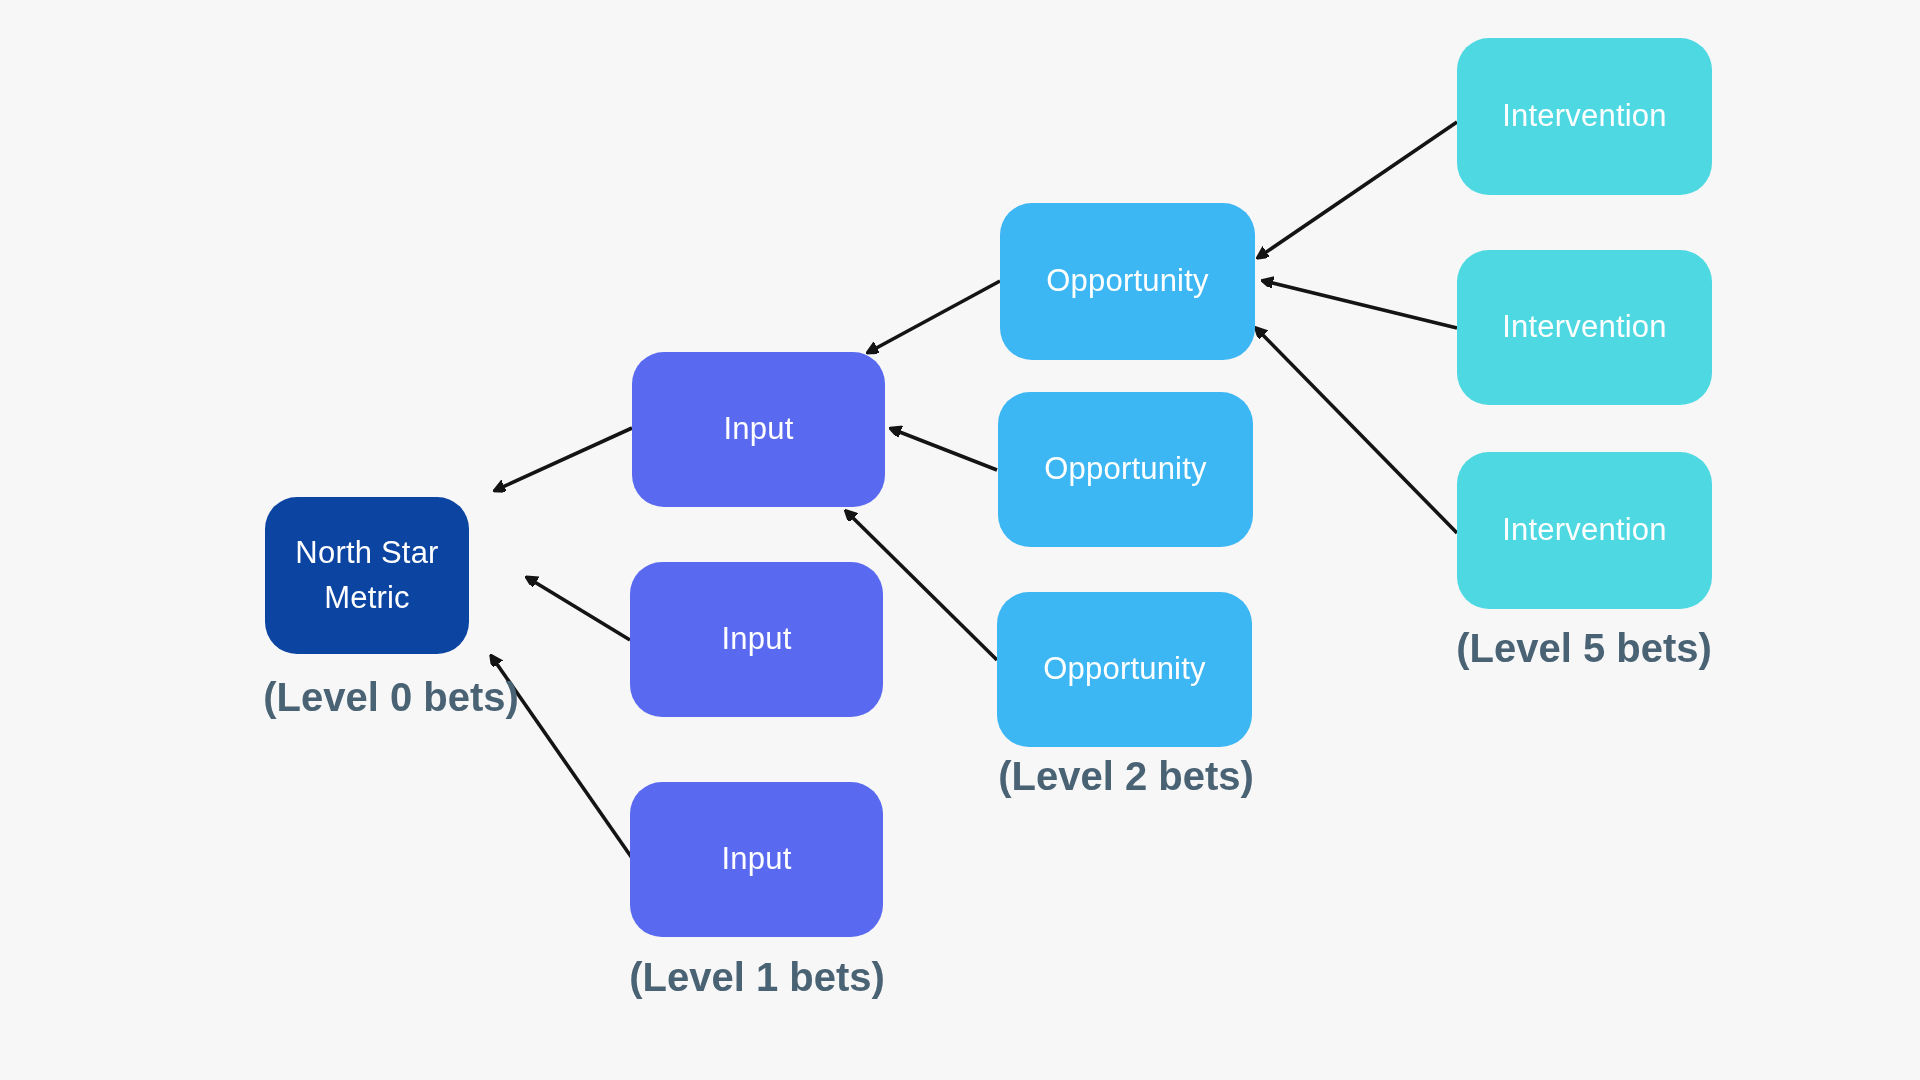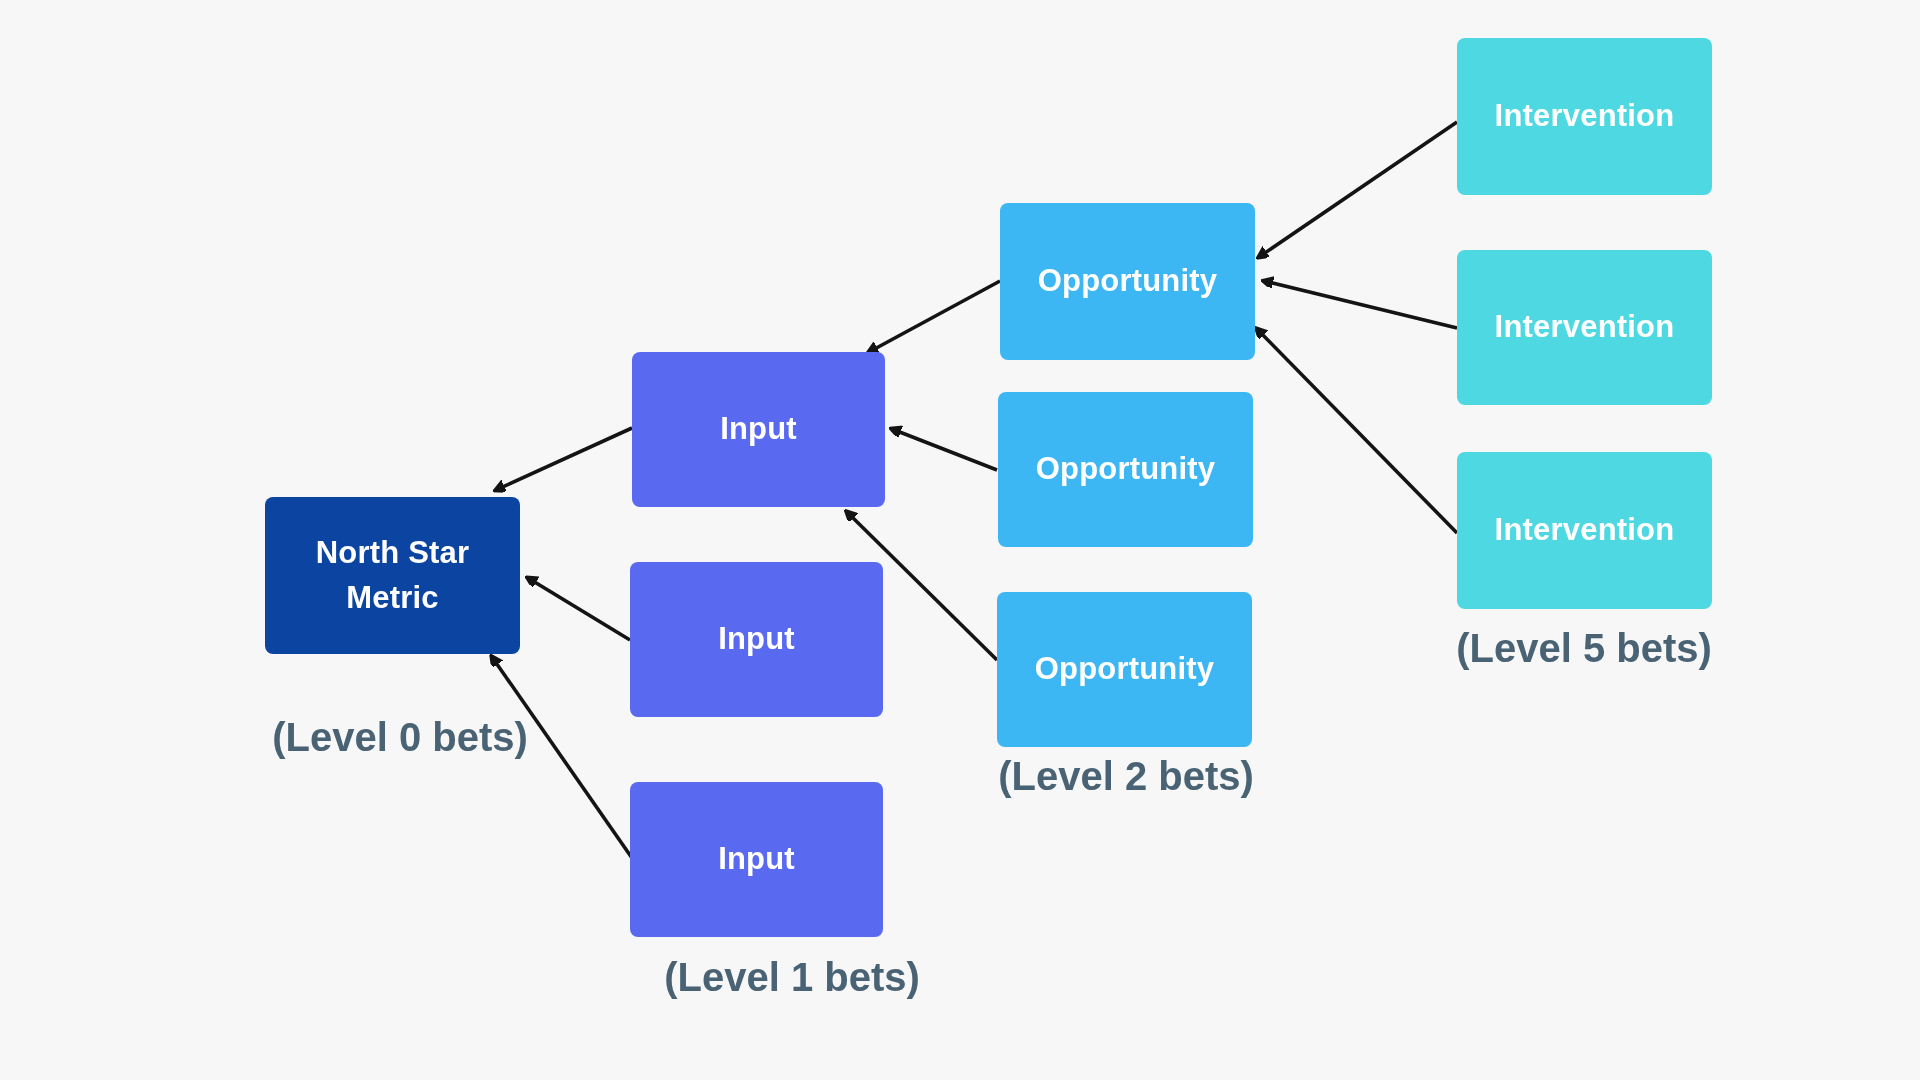--- a/index.html
+++ b/index.html
@@ -22,54 +22,54 @@
     width: 1920px; height: 1080px;
     pointer-events: none;
   }
   .edge {
     stroke: #141414;
     stroke-width: 3.6;
     fill: none;
   }
   .node {
     position: absolute;
-    border-radius: 8px;
+    border-radius: 32px;
     color: #ffffff;
-    font-weight: bold;
+    font-weight: normal;
     font-size: 31px;
     letter-spacing: 0.2px;
     display: flex;
     align-items: center;
     justify-content: center;
     text-align: center;
     line-height: 1.45;
     padding: 14px 28px;
     box-sizing: border-box;
   }
   
-  .n-nsm   { left: 265px;  top: 497px; width: 255px; height: 157px; }
+  .n-nsm   { left: 265px;  top: 497px; width: 204px; height: 157px; }
   .n-in1   { left: 632px;  top: 352px; width: 253px; height: 155px; }
   .n-in2   { left: 630px;  top: 562px; width: 253px; height: 155px; }
   .n-in3   { left: 630px;  top: 782px; width: 253px; height: 155px; }
   .n-opp1  { left: 1000px; top: 203px; width: 255px; height: 157px; }
   .n-opp2  { left: 998px;  top: 392px; width: 255px; height: 155px; }
   .n-opp3  { left: 997px;  top: 592px; width: 255px; height: 155px; }
   .n-int1  { left: 1457px; top: 38px;  width: 255px; height: 157px; }
   .n-int2  { left: 1457px; top: 250px; width: 255px; height: 155px; }
   .n-int3  { left: 1457px; top: 452px; width: 255px; height: 157px; }
 
   .level-label {
     position: absolute;
     transform: translate(-50%, -50%);
     font-size: 40px;
     font-weight: bold;
     white-space: nowrap;
     color: #4a6374;
   }
-  .l-0 { left: 400px;  top: 697px; margin-top: 40px; }
+  .l-0 { left: 391px;  top: 697px; }
   .l-1 { left: 757px;  top: 977px; }
   .l-2 { left: 1126px; top: 776px; }
   .l-3 { left: 1584px; top: 648px; }
 </style>
 </head>
 <body>
 
 <div class="canvas" style="background: rgb(247, 247, 248);">
 
   <svg class="connector-layer" width="1920" height="1080" viewBox="0 0 1920 1080" xmlns="http://www.w3.org/2000/svg">
@@ -97,17 +97,17 @@
 
   <div class="node n-opp1" style="background: rgb(61, 182, 244);">Opportunity</div>
   <div class="node n-opp2" style="background: rgb(61, 182, 244);">Opportunity</div>
   <div class="node n-opp3" style="background: rgb(61, 182, 244);">Opportunity</div>
 
   <div class="node n-int1" style="background: rgb(78, 217, 226);">Intervention</div>
   <div class="node n-int2" style="background: rgb(78, 217, 226);">Intervention</div>
   <div class="node n-int3" style="background: rgb(78, 217, 226);">Intervention</div>
 
   <div class="level-label l-0" style="color: rgb(74, 99, 116);">(Level 0 bets)</div>
-  <div class="level-label l-1" style="color: rgb(74, 99, 116); margin-left: 35px;">(Level 1 bets)</div>
+  <div class="level-label l-1" style="color: rgb(74, 99, 116);">(Level 1 bets)</div>
   <div class="level-label l-2" style="color: rgb(74, 99, 116);">(Level 2 bets)</div>
   <div class="level-label l-3" style="color: rgb(74, 99, 116);">(Level 5 bets)</div>
 
 </div>
 
 </body></html>

